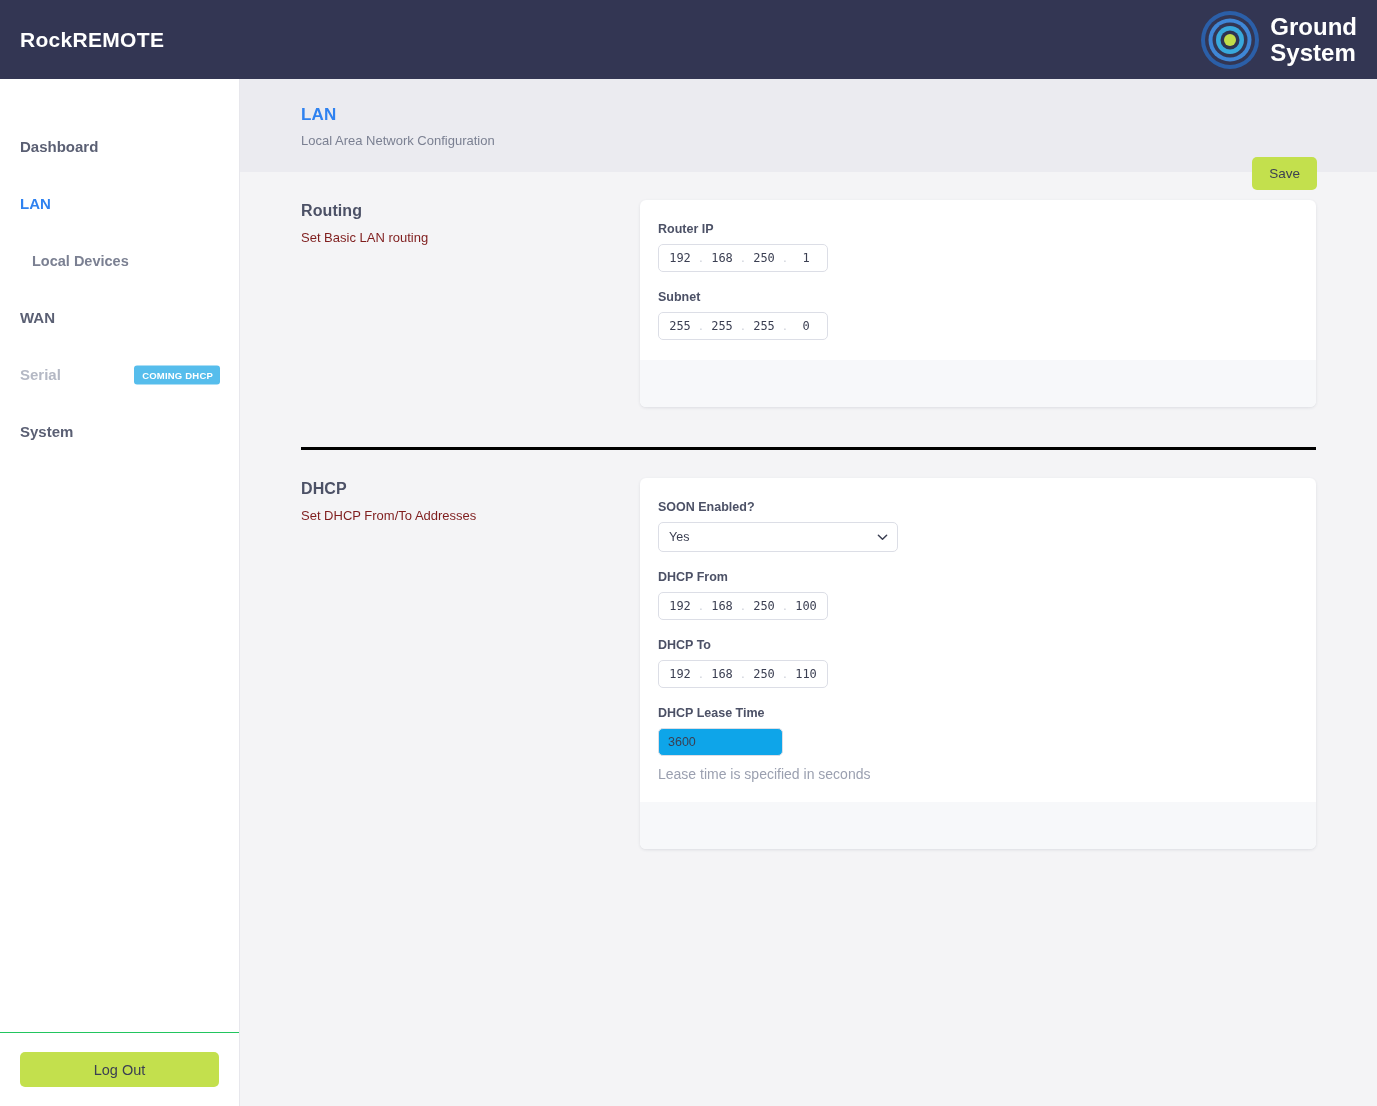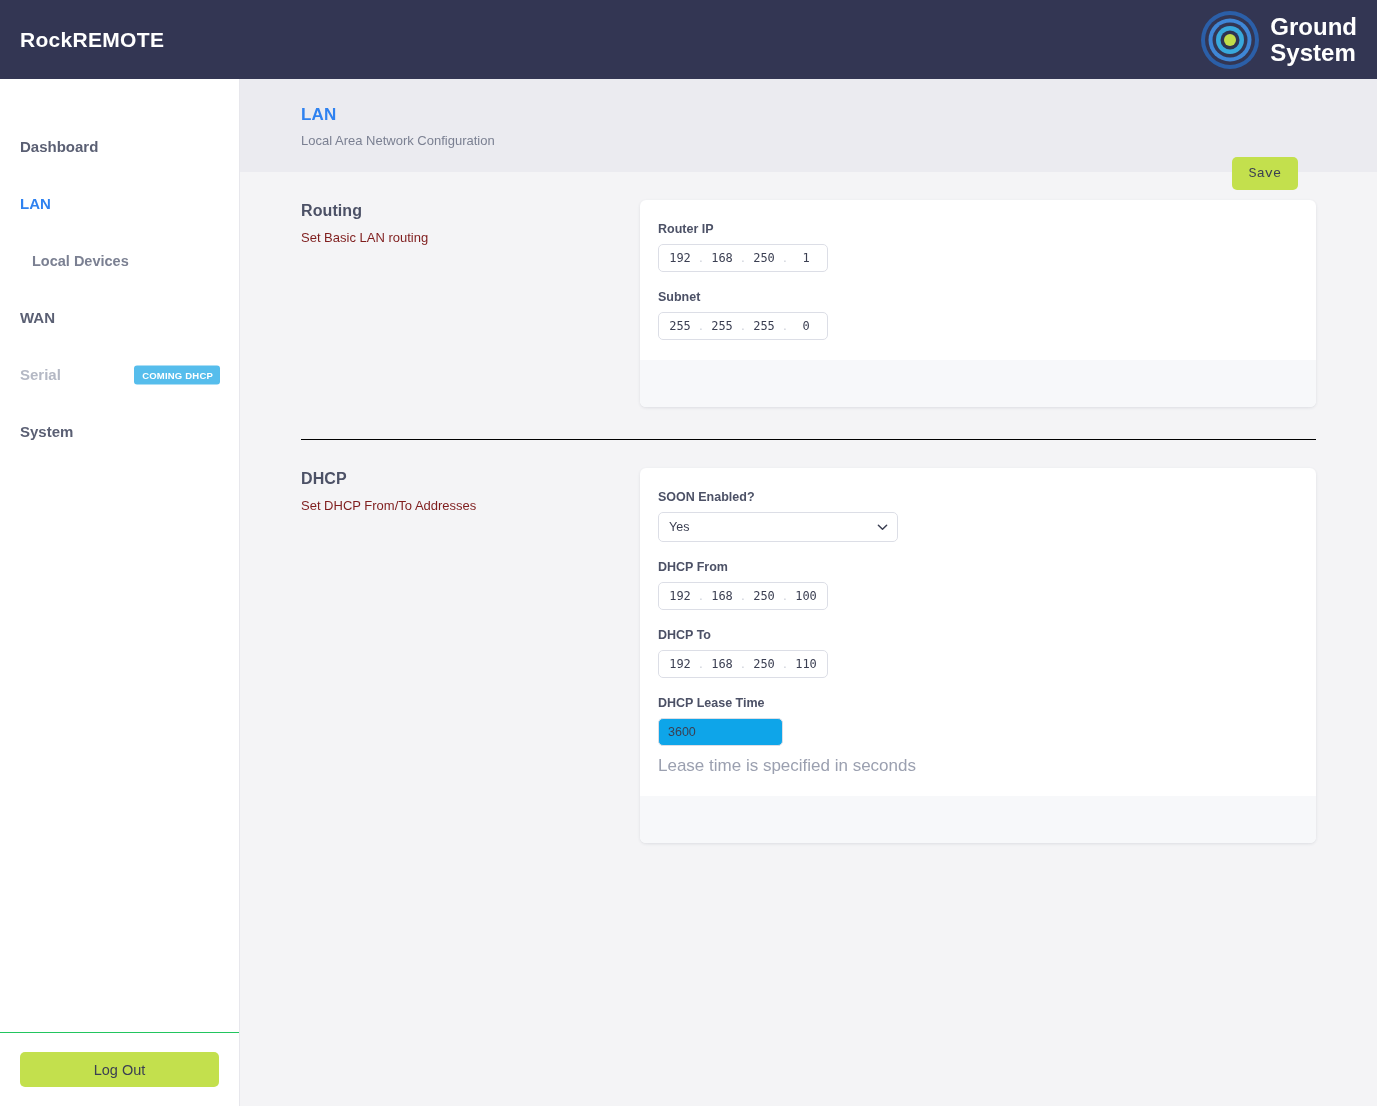--- a/index.html
+++ b/index.html
@@ -111,36 +111,36 @@
     position: relative;
   }
   .page-title {
     color: #2f82f0; font-size: 17px; font-weight: bold;
     letter-spacing: 0.2px;
   }
   .page-sub {
     margin-top: 8px; color: #7b8092; font-size: 13px;
   }
   .save-btn {
-    position: absolute; right: 79px; top: 111px;
+    position: absolute; right: 60px; top: 111px;
     transform: translateY(-100%);
     background: #c3e04d; border: none; border-radius: 5px;
     color: #3b3f52; font-size: 13.5px;
-    font-family: Liberation Mono, monospace;
+    font-family: Liberation Sans, sans-serif;
     padding: 9px 17px; cursor: pointer;
   }
 
   .content { padding: 0 61px; }
 
   .section {
     display: flex;
     padding-top: 28px;
     padding-bottom: 0;
   }
-  .section + .section { border-top: 1px solid #000000; margin-top: 32px; }
+  .section + .section { border-top: 3px solid #000000; margin-top: 40px; }
   .section-left { width: 339px; flex: none; padding-top: 2px; }
   .section-head {
     font-size: 16px; font-weight: bold; color: #4c5166;
     letter-spacing: 0.1px;
   }
   .section-desc { margin-top: 10px; font-size: 13px; color: #7f1d1d; }
 
   .card {
     flex: 1;
     background: #ffffff;
@@ -151,21 +151,21 @@
   .card-body { padding: 22px 18px 20px 18px; }
   .card-footer { background: #f7f8fa; height: 47px; }
   .card-footer.tall { height: 47px; }
 
   .field { margin-bottom: 18px; }
   .field:last-child { margin-bottom: 0; }
   .field-label {
     font-size: 12.5px; font-weight: bold; color: #4c5166;
     margin-bottom: 8px; display: block;
   }
-  .field-hint { font-size: 17px; color: #9ba0b0; margin-top: 10px; }
+  .field-hint { font-size: 14px; color: #9ba0b0; margin-top: 10px; }
 
   
   .ip-input {
     display: inline-flex; align-items: center;
     border: 1px solid #dcdee6; border-radius: 5px;
     background: #ffffff; height: 28px; padding: 0 6px;
   }
   .ip-oct {
     width: 30px; text-align: center;
     border: none; outline: none; background: transparent;

